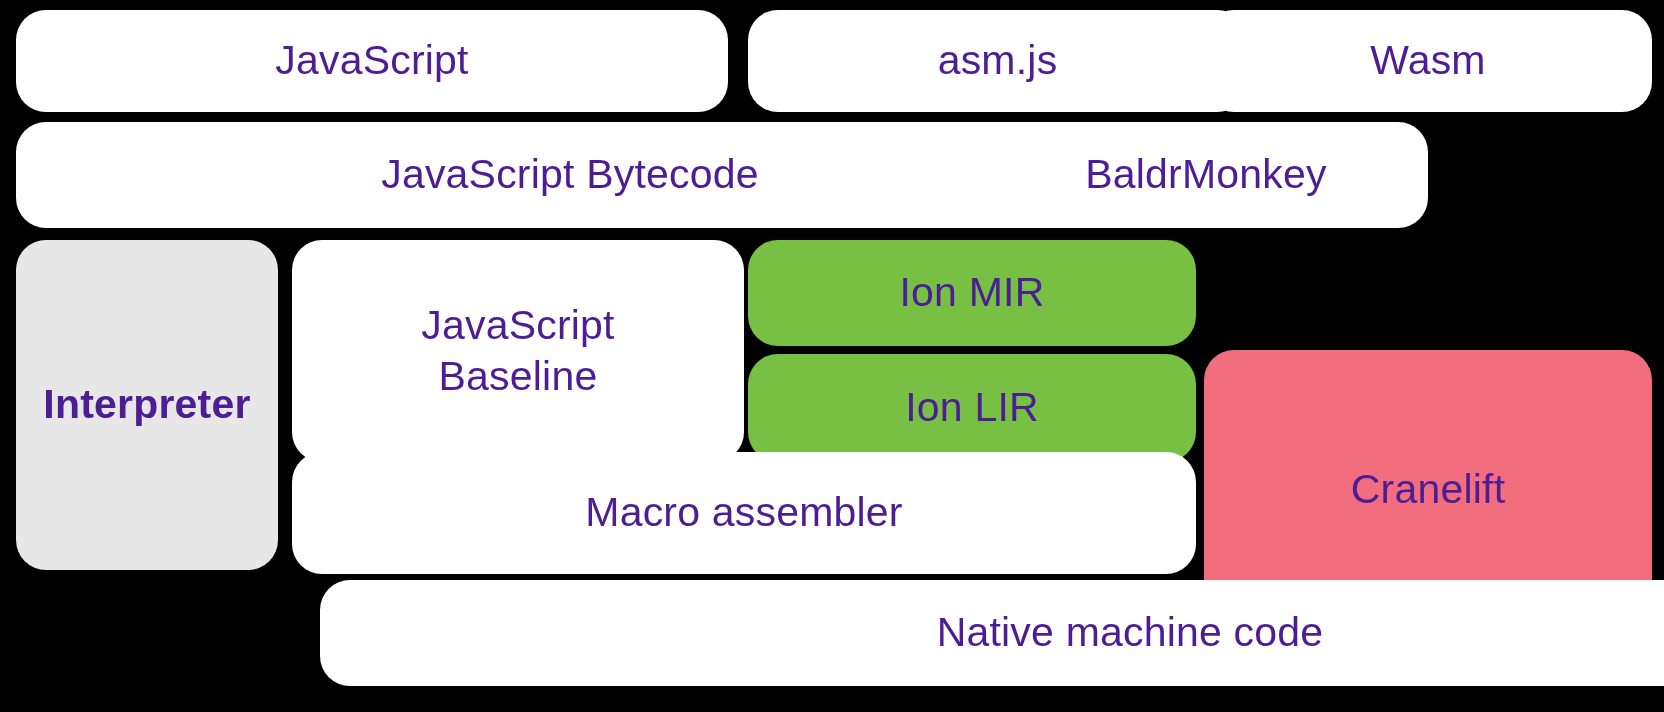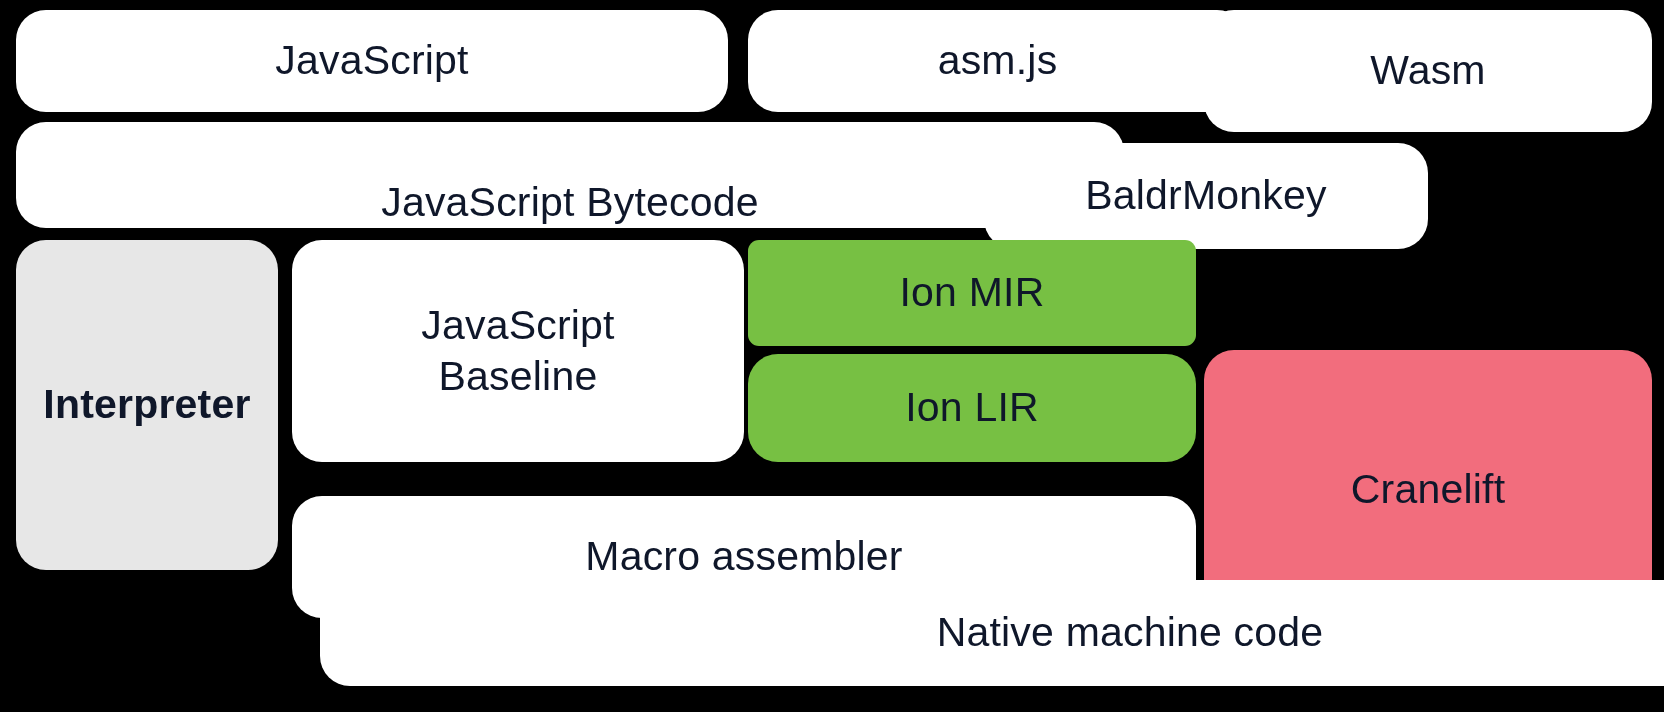--- a/index.html
+++ b/index.html
@@ -19,38 +19,38 @@
     position: absolute;
     border-radius: 30px;
     display: flex;
     align-items: center;
     justify-content: center;
     box-sizing: border-box;
   }
   .box .label {
     font-size: 41px;
     line-height: 1.25;
-    color: #0f172a;
+    color: #4c1d95;
     text-align: center;
     white-space: pre-line;
     letter-spacing: 0.2px;
   }
 
   
   .b-javascript     { left: 16px;   top: 10px;  width: 712px;  height: 102px; }
   .b-asmjs          { left: 748px;  top: 10px;  width: 499px;  height: 102px; }
-  .b-wasm           { left: 1204px; top: 10px;  width: 448px;  height: 122px; }
-  .b-bytecode       { left: 16px;   top: 122px; width: 1108px;  height: 106px; align-items: flex-end; }
+  .b-wasm           { left: 1204px; top: 10px;  width: 448px;  height: 102px; }
+  .b-bytecode       { left: 16px;   top: 122px; width: 1108px;  height: 106px; }
   .b-baldrmonkey    { left: 984px;  top: 122px; width: 444px;  height: 106px; }
   .b-interpreter    { left: 16px;   top: 240px; width: 262px;  height: 330px; }
   .b-baseline       { left: 292px;  top: 240px; width: 452px;  height: 222px; }
-  .b-ionmir         { left: 748px;  top: 240px; width: 448px;  height: 106px; border-radius: 11px; }
+  .b-ionmir         { left: 748px;  top: 240px; width: 448px;  height: 106px; }
   .b-ionlir         { left: 748px;  top: 354px; width: 448px;  height: 108px; }
   .b-cranelift      { left: 1204px; top: 350px; width: 448px;  height: 279px; }
-  .b-macroassembler { left: 292px;  top: 496px; width: 904px;  height: 122px; }
+  .b-macroassembler { left: 292px;  top: 452px; width: 904px;  height: 122px; }
   .b-native         { left: 292px;  top: 580px; width: 1620px; height: 106px; margin-left: 28px; }
 </style>
 </head>
 <body>
 
 <div class="canvas">
 
   <div class="box b-javascript" style="background: rgb(255, 255, 255);">
     <span class="label">JavaScript</span>
   </div>
@@ -60,21 +60,21 @@
   </div>
 
   <div class="box b-wasm" style="background: rgb(255, 255, 255);">
     <span class="label">Wasm</span>
   </div>
 
   <div class="box b-bytecode" style="background: rgb(255, 255, 255);">
     <span class="label">JavaScript Bytecode</span>
   </div>
 
-  <div class="box b-baldrmonkey" style="background: rgb(255, 255, 255); margin-top: 21px;">
+  <div class="box b-baldrmonkey" style="background: rgb(255, 255, 255);">
     <span class="label">BaldrMonkey</span>
   </div>
 
   <div class="box b-interpreter" style="background: rgb(231, 231, 231); font-weight: bold;">
     <span class="label">Interpreter</span>
   </div>
 
   <div class="box b-baseline" style="background: rgb(255, 255, 255);">
     <span class="label">JavaScript
 Baseline</span>

